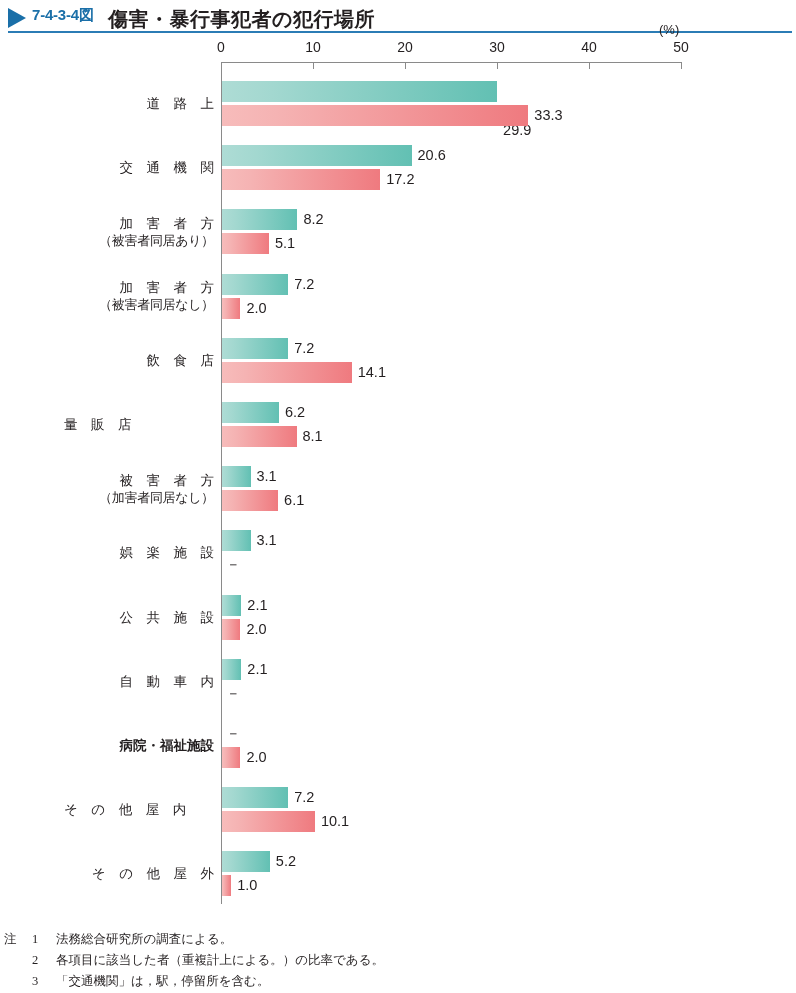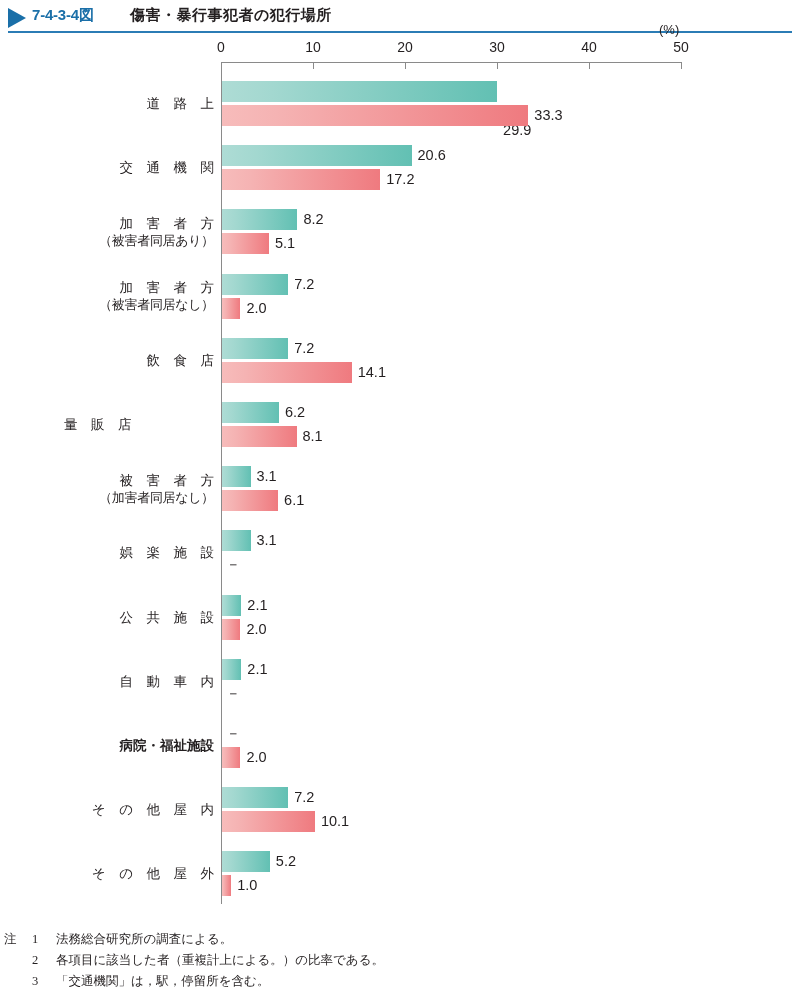--- a/index.html
+++ b/index.html
@@ -21,22 +21,22 @@
     border-top: 10px solid transparent;
     border-bottom: 10px solid transparent;
   }
   .hdr-num {
     position: absolute; left: 32px; top: 6px;
     font-size: 15px; font-weight: bold; color: #1a6fa8;
     letter-spacing: -0.2px;
     font-family: "Liberation Sans", "DejaVu Sans", sans-serif;
   }
   .hdr-title {
-    position: absolute; left: 130px; top: 6px;
-    font-size: 15px; font-weight: bold; color: #231f20;
+    position: absolute; left: 108px; top: 6px;
+    font-size: 20px; font-weight: bold; color: #231f20;
     letter-spacing: 0.5px;
   }
   .hdr-rule {
     position: absolute; left: 8px; top: 31px;
     width: 784px; height: 2px; background: #2b7cb5;
   }
 
   
   .chart { position: absolute; left: 0; top: 36px; width: 796px; height: 884px; }
 
@@ -169,21 +169,21 @@
         </div>
         <div class="cat-label" style="right: 582px; width: 150px; text-align: right; top: 572.6px;">
           <span class="l1">公　共　施　設</span>
         </div>
         <div class="cat-label" style="right: 582px; width: 150px; text-align: right; top: 636.8px;">
           <span class="l1">自　動　車　内</span>
         </div>
         <div class="cat-label" style="right: 582px; width: 150px; text-align: right; top: 701px; font-weight: bold;">
           <span class="l1">病院・福祉施設</span>
         </div>
-        <div class="cat-label" style="right: 582px; width: 150px; text-align: right; top: 765.2px;">
+        <div class="cat-label" style="right: 582px; width: 150px; top: 765.2px;">
           <span class="l1">そ　の　他　屋　内</span>
         </div>
         <div class="cat-label" style="right: 582px; width: 150px; text-align: right; top: 829.4px;">
           <span class="l1">そ　の　他　屋　外</span>
         </div>
       </div>
     <div id="bars">
         <div class="bar a" style="left: 222px; top: 45px; width: 275.08px;"></div>
         <div class="val" style="left: 503.08px; top: 60px; margin-top: 24px;">29.9</div>
         <div class="bar a" style="left: 222px; top: 109.2px; width: 189.52px;"></div>

